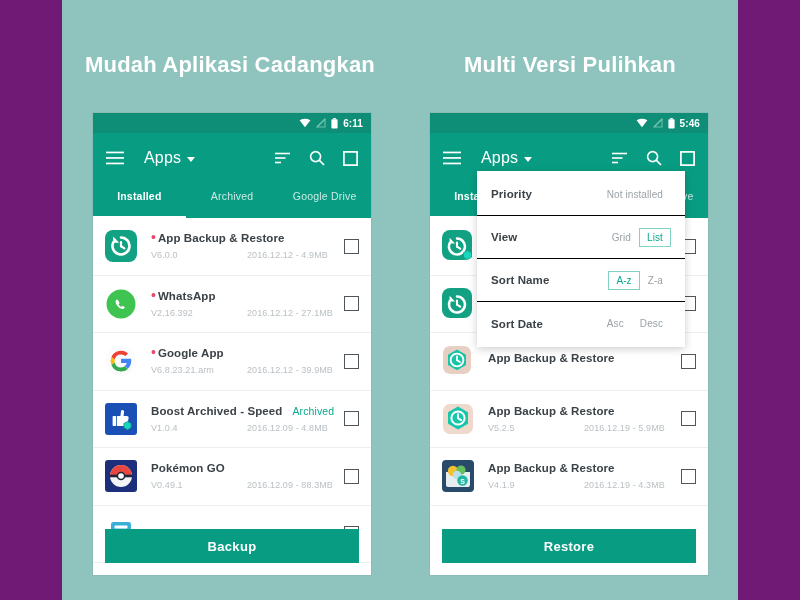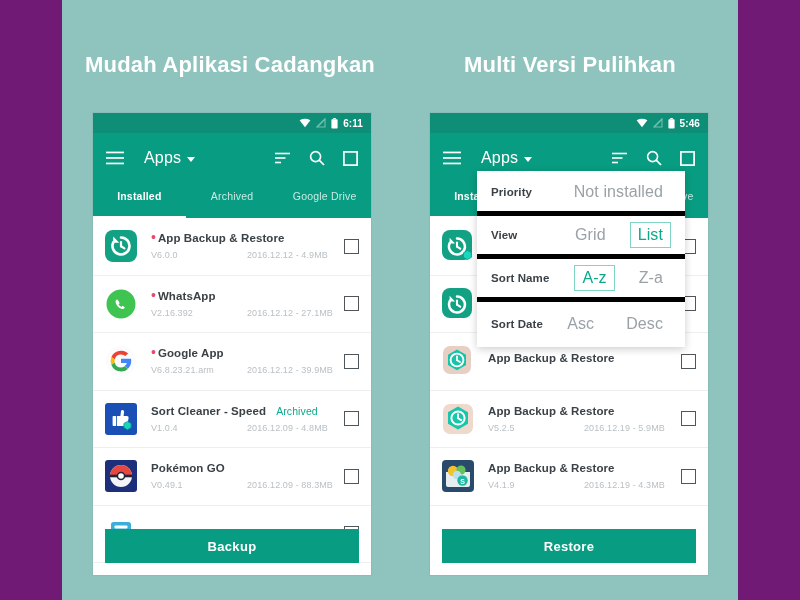--- a/index.html
+++ b/index.html
@@ -213,36 +213,36 @@
     background: #ffffff;
     box-shadow: 0 2px 8px rgba(0,0,0,0.20);
     z-index: 20;
     padding: 2px 0;
   }
   .popup-row {
     display: flex;
     align-items: center;
     height: 43px;
     padding: 0 14px;
-    border-bottom: 5px solid #000000;
+    border-bottom: 1px solid #000000;
     box-sizing: border-box;
   }
   .popup-row:last-child { border-bottom: none; }
   .popup-label {
     font-size: 11.5px;
     font-weight: bold;
     color: #3b4247;
     flex: 1;
     letter-spacing: 0.1px;
   }
   .opt {
-    font-size: 16px;
+    font-size: 10px;
     color: #9aa2a7;
     padding: 3px 7px;
-    margin-left: 16px;
+    margin-left: 0;
     border: 1.2px solid transparent;
     letter-spacing: 0.1px;
   }
   .opt.sel {
     color: #0aa98c;
     border-color: #7fd4c3;
   }
 
   
   .ic { position:absolute; left:0; top:0; width:36px; height:36px; }
@@ -382,21 +382,21 @@
         <div class="icon-wrap">
           <svg class="ic" viewBox="0 0 36 36">
             <rect x="2" y="2" width="32" height="32" rx="3" fill="#1a4fb5"></rect>
             <path d="M14 15 h3.4 l0.6 -5 a1.6 1.6 0 0 1 3.1 0.4 l-0.5 4.6 h3.2 a1.8 1.8 0 0 1 1.8 2.1 l-1.1 6.2 a2 2 0 0 1 -2 1.7 H14 z" fill="#ffffff"></path>
             <rect x="9.6" y="15" width="3.6" height="10" rx="0.8" fill="#ffffff"></rect>
             <path d="M24.5 20.4 l3.6 2.1 v4.1 l-3.6 2.1 l-3.6 -2.1 v-4.1 z" fill="#16d6bb" stroke="#0a9b86" stroke-width="0.8"></path>
           </svg>
         </div>
         <div class="row-text">
           <div class="row-line1">
-            <span class="app-name">Sort Cleaner - Speed</span>
+            <span class="app-name">Boost Archived - Speed</span>
             <span class="archived-tag">Archived</span>
           </div>
           <div class="row-line2">
             <span class="ver">V1.0.4</span>
             <span class="meta">2016.12.09 - 4.8MB</span>
           </div>
         </div>
         <div class="checkbox"></div>
       </div>
 

